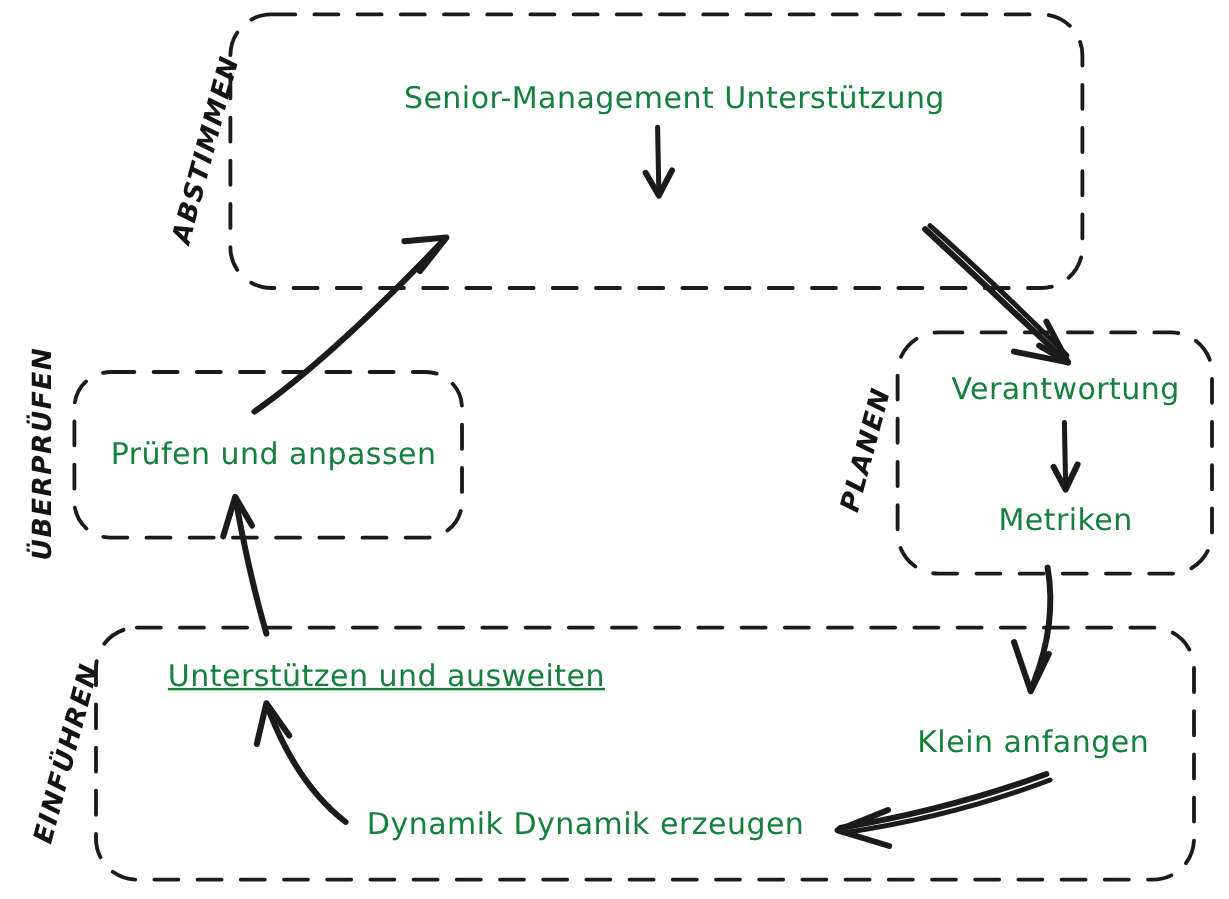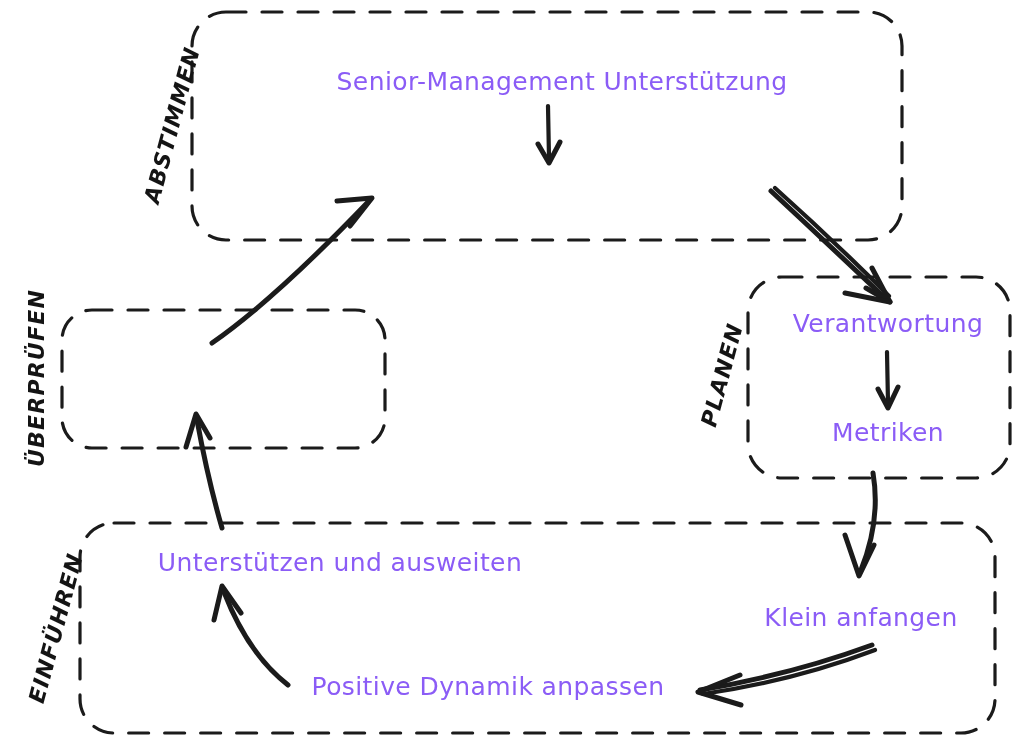--- a/index.html
+++ b/index.html
@@ -16,21 +16,21 @@
     font-family: "DejaVu Sans", sans-serif;
   }
   #sketch {
     position: absolute;
     left: 0; top: 0;
     width: 1024px;
     height: 749px;
   }
   .node-label {
     position: absolute;
-    color: #8b5cf6;
+    color: #15803d;
     font-family: "DejaVu Sans", sans-serif;
     font-size: 25px;
     font-weight: 400;
     letter-spacing: 0.4px;
     white-space: nowrap;
     transform: translate(-50%, -50%);
     text-align: center;
     line-height: 1.1;
   }
   .phase-label {
@@ -143,18 +143,19 @@
 
   <div class="node-label" style="left:562px; top:82px;">Senior-Management Unterstützung</div>
 
 
   <div class="node-label" style="left:888px; top:433px;">Metriken</div>
 
   <div class="node-label" style="left:888px; top:324px;">Verantwortung</div>
 
   <div class="node-label" style="left:861px; top:618px;">Klein anfangen</div>
 
-  <div class="node-label" style="left:488px; top:687px;">Positive Dynamik anpassen</div>
+  <div class="node-label" style="left:488px; top:687px;">Dynamik Dynamik erzeugen</div>
 
-  <div class="node-label" style="left:340px; top:563px;">Unterstützen und ausweiten</div>
+  <div class="node-label" style="left:322px; top:563px;text-decoration:underline;">Unterstützen und ausweiten</div>
 
+  <div class="node-label" style="left:228px; top:378px;">Prüfen und anpassen</div>
 
 </div>
 
 </body></html>

